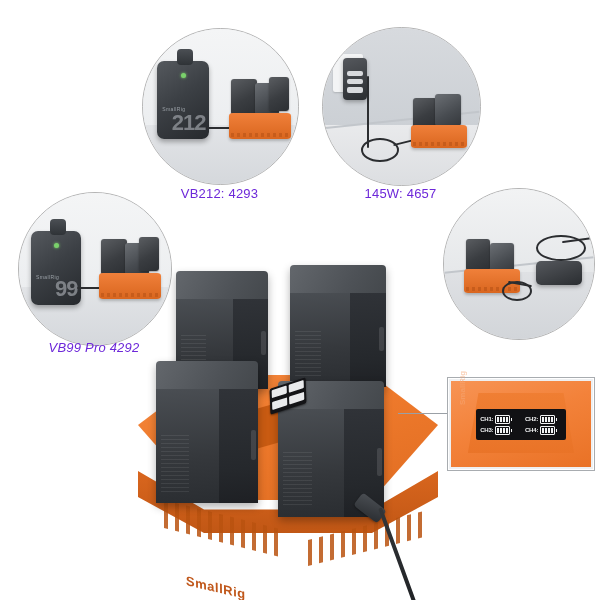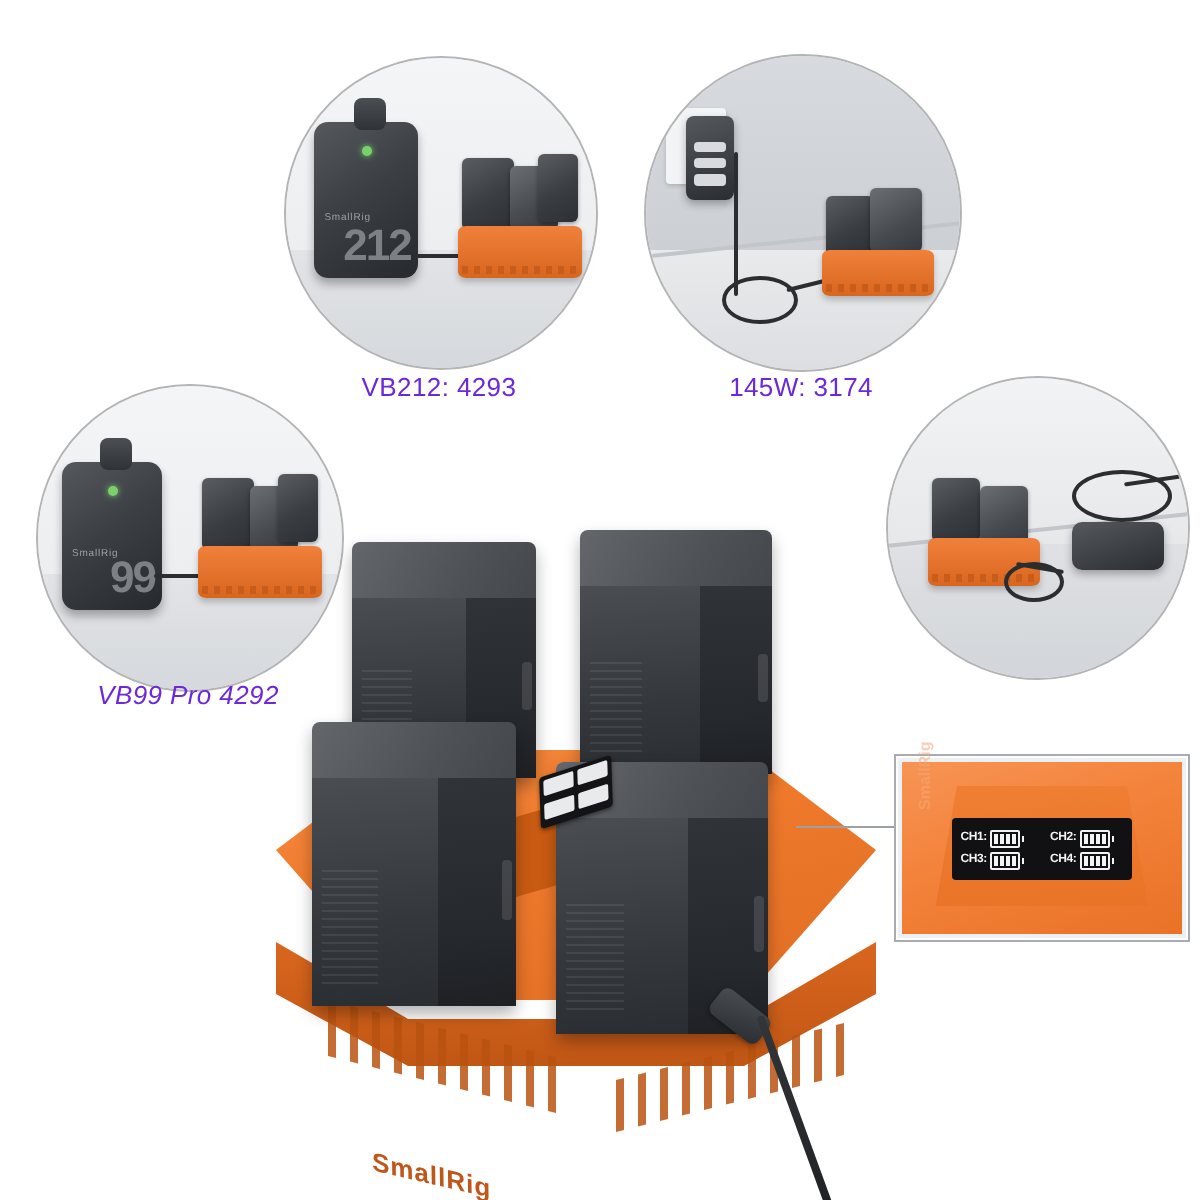--- a/index.html
+++ b/index.html
@@ -187,21 +187,21 @@
       <div class="cable" style="left:38px;top:110px;width:34px;height:20px;border-radius:50%;"></div>
       <div class="cable-line" style="left:70px;top:113px;width:26px;height:2px;transform:rotate(-14deg);"></div>
 
       <div class="mini-charger" style="left:88px;top:66px;width:56px;height:54px;">
         <div class="mini-batt" style="left:2px;top:4px;width:24px;height:30px;"></div>
         <div class="mini-batt lite" style="left:24px;top:0px;width:26px;height:32px;"></div>
         <div class="mini-base"></div>
       </div>
     </div>
   </div>
-  <div class="caption" style="left:322px;top:186px;width:157px;">145W: 3174</div>
+  <div class="caption" style="left:322px;top:186px;width:157px;">145W: 4657</div>
 
   <div class="bubble" style="left:18px;top:192px;width:152px;height:152px;">
     <div class="scene white-scene">
       <div class="wall"></div>
       <div class="desk"></div>
 
       <div class="brick" style="left:12px;top:38px;width:50px;height:74px;">
         <div class="nub"></div>
         <div class="dot"></div>
         <div class="logo">SmallRig</div>

